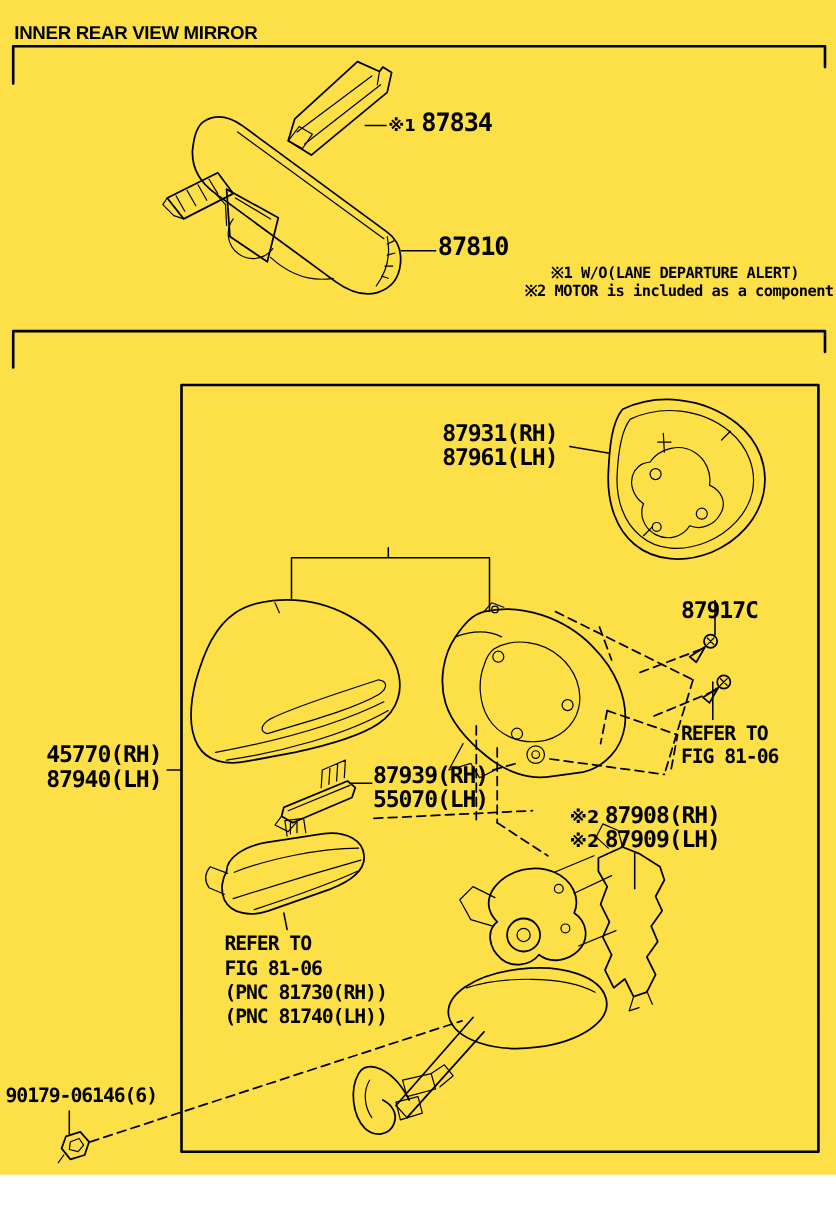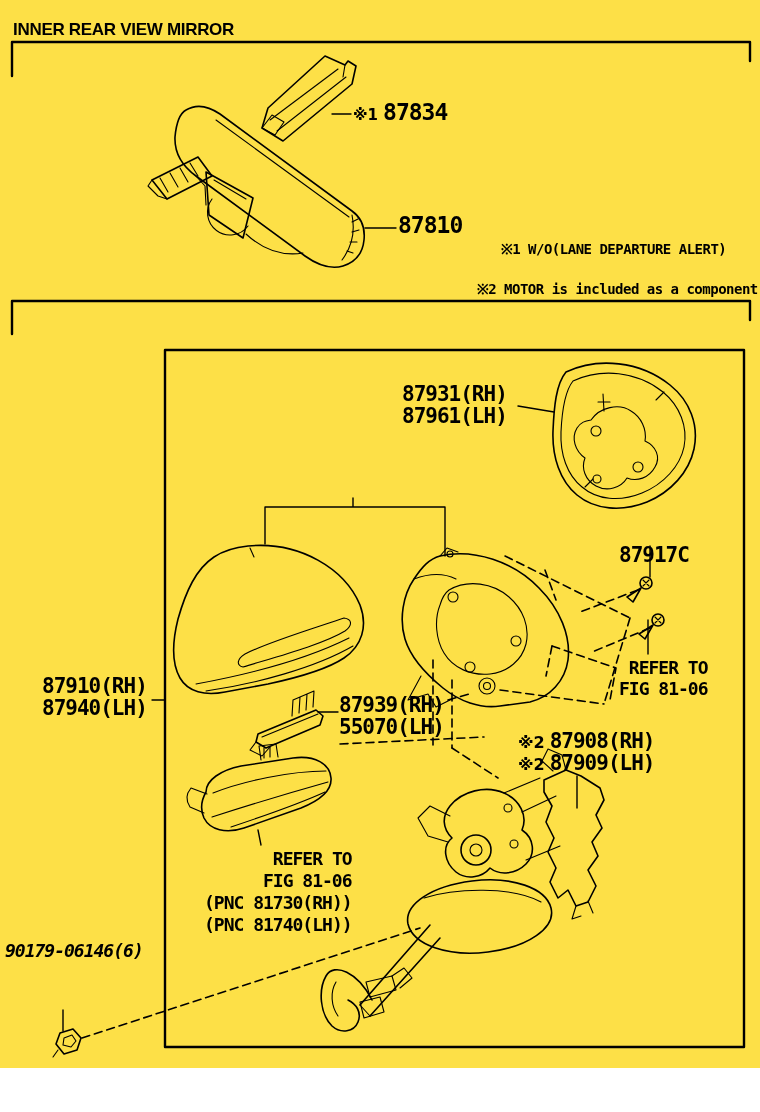--- a/index.html
+++ b/index.html
@@ -10,21 +10,21 @@
   svg.art { position:absolute; left:0; top:0; }
   svg.art path, svg.art rect, svg.art circle {
     fill:none; stroke:#000; stroke-width:1.6; stroke-linecap:round; stroke-linejoin:round;
   }
   svg.art .thick { stroke-width:2.4; }
   svg.art .leader { stroke-width:1.4; }
   svg.art .dash { stroke-dasharray:8 5; stroke-width:1.6; }
   svg.art .thin { stroke-width:1.1; }
   .lbl { position:absolute; white-space:nowrap; }
   .hdr { font-weight:bold; font-size:17px; letter-spacing:-0.3px; font-family:"Liberation Sans",sans-serif; }
-  .pn { font-family:"DejaVu Sans Mono","Liberation Mono",monospace; font-weight:bold; letter-spacing:-1px;text-align:right; }
+  .pn { font-family:"DejaVu Sans Mono","Liberation Mono",monospace; font-weight:bold; letter-spacing:-1px; }
   .pn-lg { font-size:23px; line-height:23px; }
   .pn-md { font-size:21px; line-height:22px; }
   .pn-sm { font-size:18px; line-height:21px; }
   .lh22 { line-height:22px; }
   .note { font-family:"DejaVu Sans Mono","Liberation Mono",monospace; font-weight:bold; font-size:14px; letter-spacing:-0.5px; line-height:16px; }
   .refmark { font-family:"DejaVu Sans","Liberation Sans",sans-serif; font-weight:bold; font-size:15px; }
   .refmark2 { font-family:"DejaVu Sans","Liberation Sans",sans-serif; font-weight:bold; font-size:16px; }
   .row { display:flex; align-items:baseline; gap:5px; }
   .code { font-family:"DejaVu Sans Mono","Liberation Mono",monospace; font-weight:bold; font-size:12px; letter-spacing:-0.5px; }
 </style>
@@ -190,32 +190,32 @@
 
 
   <div class="lbl row" style="left:353px; top:101px;">
     <span class="refmark">※1</span>
     <span class="pn pn-lg">87834</span>
   </div>
 
   <div class="lbl pn pn-lg" style="left:398px; top:214px;">87810</div>
 
   <div class="lbl note" style="left:501px; top:241px;">※1 W/O(LANE DEPARTURE ALERT)</div>
-  <div class="lbl note" style="left:477px; top:257px;margin-top:24px;">※2 MOTOR is included as a component</div>
+  <div class="lbl note" style="left:477px; top:257px;">※2 MOTOR is included as a component</div>
 
   <div class="lbl pn pn-md" style="left:402px; top:383px;">
     <div>87931(RH)</div>
     <div>87961(LH)</div>
   </div>
 
 
   <div class="lbl pn pn-md" style="left:619px; top:544px;">87917C</div>
 
   <div class="lbl pn pn-md" style="left:42px; top:675px;">
-    <div>87910(RH)</div>
+    <div>45770(RH)</div>
     <div>87940(LH)</div>
   </div>
 
   <div class="lbl pn pn-md" style="left:339px; top:694px;">
     <div>87939(RH)</div>
     <div>55070(LH)</div>
   </div>
 
   <div class="lbl" style="left:518px; top:730px;">
     <div class="row">
@@ -233,17 +233,17 @@
     <div>FIG 81-06</div>
   </div>
 
   <div class="lbl pn pn-sm lh22" style="left:204px; top:848px;">
     <div>REFER TO</div>
     <div>FIG 81-06</div>
     <div>(PNC 81730(RH))</div>
     <div>(PNC 81740(LH))</div>
   </div>
 
-  <div class="lbl pn pn-sm" style="left:5px; top:940px;font-style:italic;">90179-06146(6)</div>
+  <div class="lbl pn pn-sm" style="left:5px; top:986px;">90179-06146(6)</div>
 
   <div class="lbl code" style="left:693px; top:1075px;">87E472C</div>
 
 </div>
 
 </body></html>

